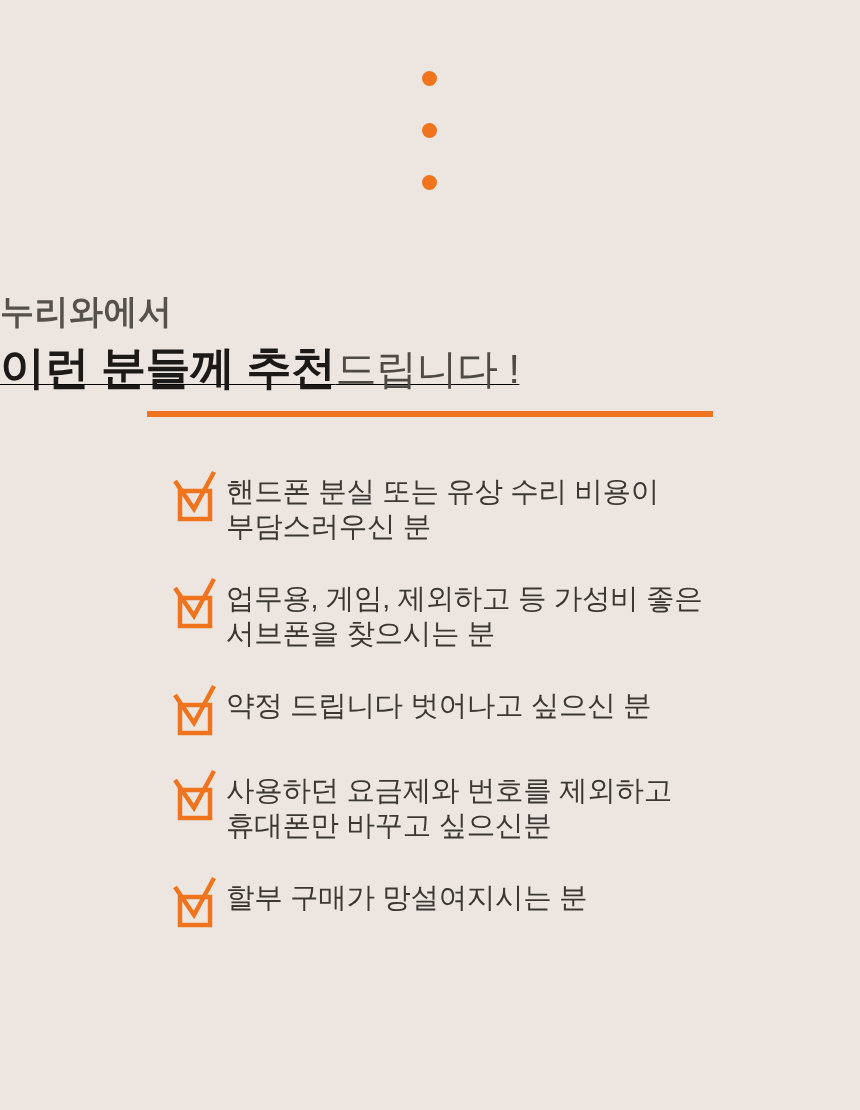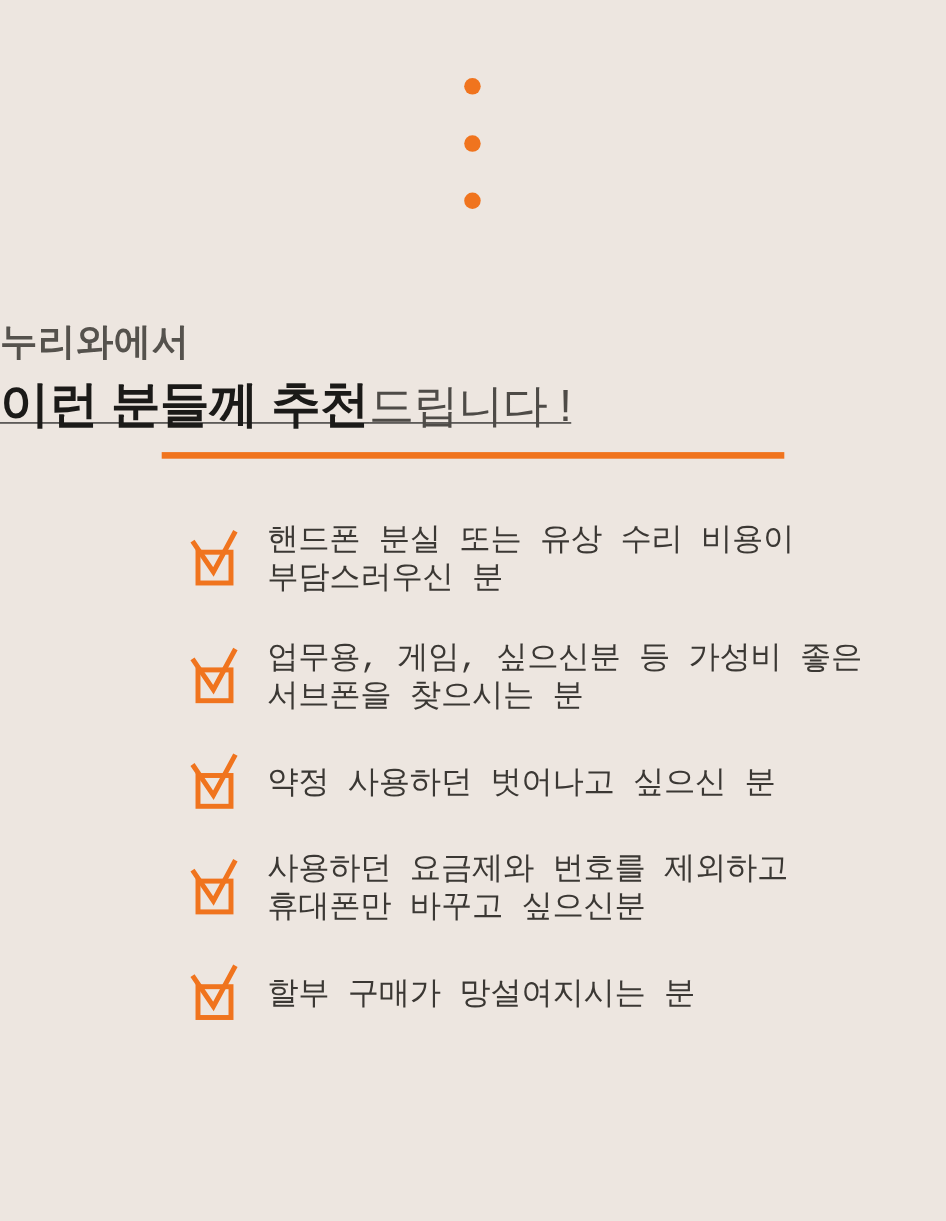--- a/index.html
+++ b/index.html
@@ -75,23 +75,22 @@
   .checklist {
     position: absolute;
     top: 474px;
     left: 171px;
     display: flex;
     flex-direction: column;
     gap: 37px;
   }
   .check-item {
     display: flex;
-    align-items: center;
-    gap: 26px;
-    font-family: Liberation Mono, monospace;
+    align-items: flex-start;
+    gap: 9px;
   }
   .check-icon {
     width: 46px;
     height: 54px;
     flex: 0 0 auto;
     margin-top: -6px;
     color: var(--accent, #F0741E);
   }
   .check-text {
     font-size: 28.5px;
@@ -131,30 +130,30 @@
       </svg>
       <div class="check-text">핸드폰 분실 또는 유상 수리 비용이
 부담스러우신 분</div>
     </div>
 
     <div class="check-item">
       <svg class="check-icon" viewBox="0 0 46 54">
         <rect x="9" y="23" width="30" height="28" fill="none" stroke="currentColor" stroke-width="4.5"></rect>
         <polyline points="4,13 23,41 43,4" fill="none" stroke="currentColor" stroke-width="4.5"></polyline>
       </svg>
-      <div class="check-text">업무용, 게임, 싶으신분 등 가성비 좋은
+      <div class="check-text">업무용, 게임, 제외하고 등 가성비 좋은
 서브폰을 찾으시는 분</div>
     </div>
 
     <div class="check-item">
       <svg class="check-icon" viewBox="0 0 46 54">
         <rect x="9" y="23" width="30" height="28" fill="none" stroke="currentColor" stroke-width="4.5"></rect>
         <polyline points="4,13 23,41 43,4" fill="none" stroke="currentColor" stroke-width="4.5"></polyline>
       </svg>
-      <div class="check-text">약정 사용하던 벗어나고 싶으신 분</div>
+      <div class="check-text">약정 드립니다 벗어나고 싶으신 분</div>
     </div>
 
     <div class="check-item">
       <svg class="check-icon" viewBox="0 0 46 54">
         <rect x="9" y="23" width="30" height="28" fill="none" stroke="currentColor" stroke-width="4.5"></rect>
         <polyline points="4,13 23,41 43,4" fill="none" stroke="currentColor" stroke-width="4.5"></polyline>
       </svg>
       <div class="check-text">사용하던 요금제와 번호를 제외하고
 휴대폰만 바꾸고 싶으신분</div>
     </div>

